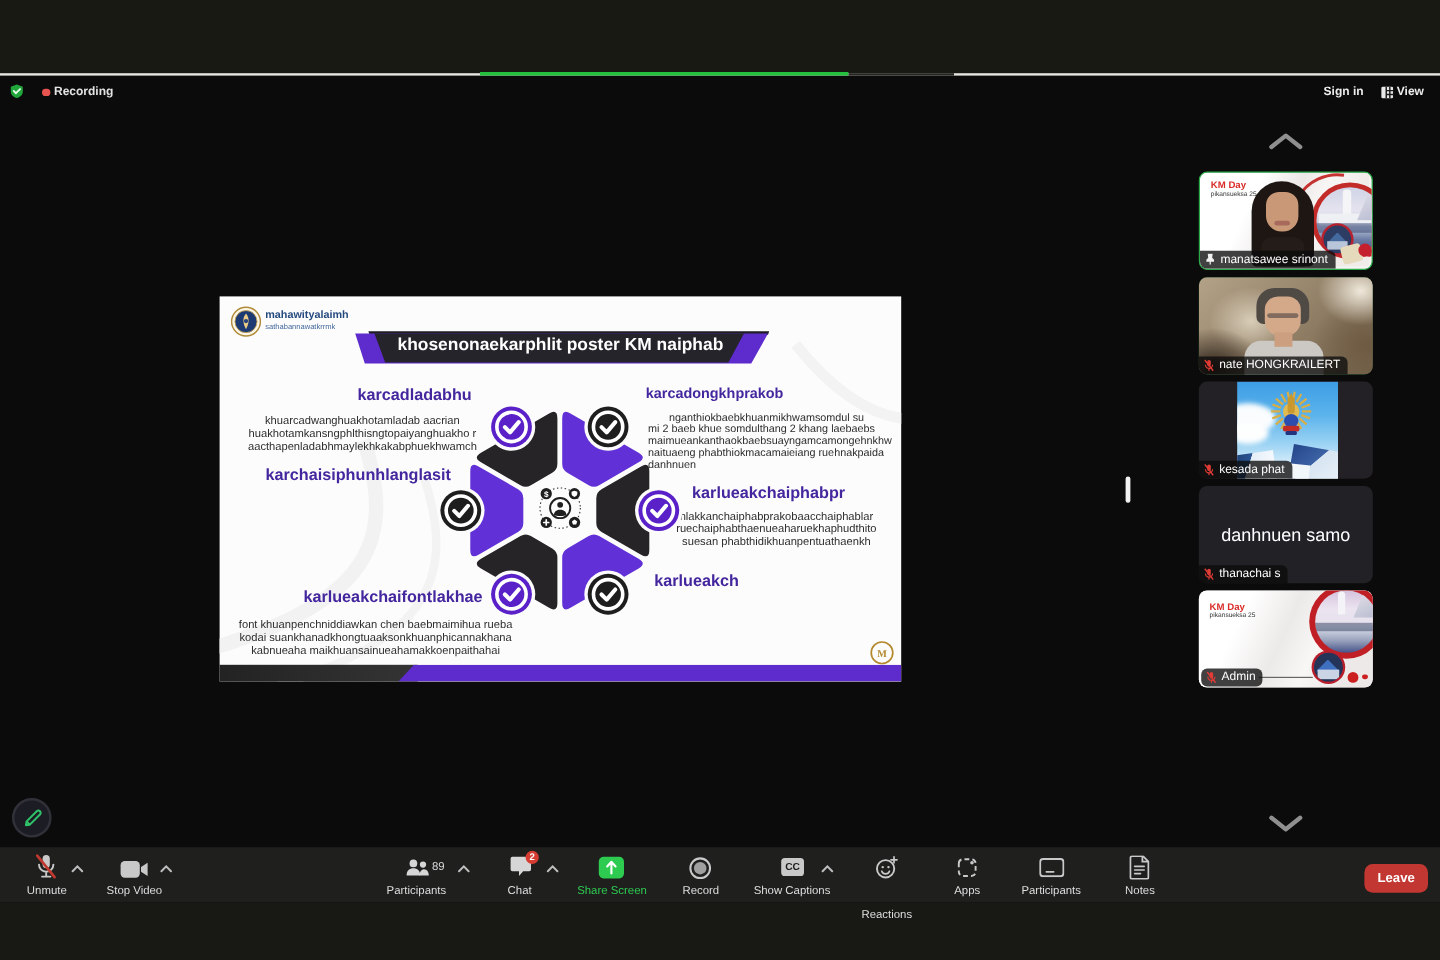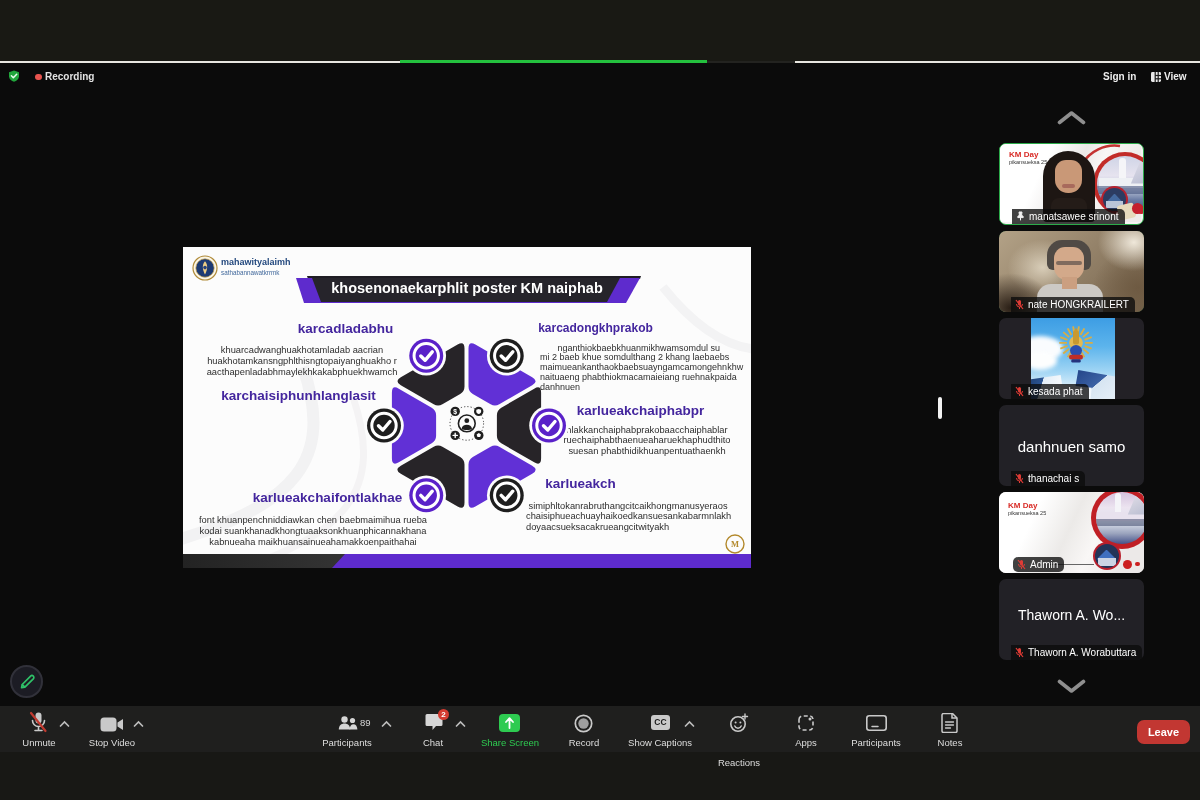--- a/index.html
+++ b/index.html
@@ -1,21 +1,21 @@
 <!DOCTYPE html>
 <html><head>
 <meta charset="utf-8">
 <style>
   html,body{margin:0;padding:0;width:1200px;height:800px;overflow:hidden;
     background:#0b0b0b;font-family:"Liberation Sans",sans-serif;}
   .abs{position:absolute;}
   #stage{position:relative;width:1200px;height:800px;}
   .lbl{position:absolute;left:0;bottom:0;background:rgba(12,12,12,0.78);
     color:#fff;font-size:10px;display:flex;align-items:center;
-    height:15px;border-radius:0 5px 0 0;padding:0 6px 0 4px;white-space:nowrap;margin-left:12px;}
+    height:15px;border-radius:0 5px 0 0;padding:0 6px 0 4px;white-space:nowrap;}
   .tile{position:absolute;left:999px;width:145px;height:81px;border-radius:7px;
     overflow:hidden;background:#232126;}
   .tbtxt{position:absolute;font-size:9.5px;color:#dedede;text-align:center;
     top:737px;white-space:nowrap;transform:translateX(-50%);}
 </style>
 </head>
 <body>
 <div id="stage">
 
   <div class="abs" style="left:0;top:0;width:1200px;height:61px;background:#191914;"></div>
@@ -94,25 +94,20 @@
     </div>
 
     <div class="abs head" style="left:42px;top:243px;width:205px;text-align:center;font-size:13.5px;font-weight:bold;color:#44269e;white-space:nowrap;">karlueakchaifontlakhae</div>
     <div class="abs body" style="left:15px;top:268px;width:230px;text-align:center;font-size:9.3px;line-height:11px;color:#2d2d2d;">
       font khuanpenchniddiawkan chen baebmaimihua rueba<br>
       kodai suankhanadkhongtuaaksonkhuanphicannakhana<br>
       kabnueaha maikhuansainueahamakkoenpaithahai
     </div>
 
     <div class="abs head" style="left:295px;top:229px;width:205px;text-align:center;font-size:13.5px;font-weight:bold;color:#44269e;white-space:nowrap;">karlueakch</div>
-    <div class="abs body" style="left:343px;top:254px;width:208px;text-align:left;font-size:9.3px;line-height:10.8px;color:#2d2d2d;">
-      &nbsp;simiphltokanrabruthangcitcaikhongmanusyeraos<br>
-      chaisiphueachuayhaikoedkansuesankabarmnlakh<br>
-      doyaacsueksacakrueangcitwityakh
-    </div>
 
     <svg class="abs" style="left:179px;top:85.5px" width="208" height="186" viewBox="362 332 208 186">
       <g id="pieces" stroke-linejoin="round">
 
         <path id="p120" fill="#272428" d="M460.2 394.0 Q464.5 391.5 464.5 386.5 L464.5 348.5 Q464.5 340.5 457.6 344.5 L400.8 377.3 Q393.9 381.3 400.8 385.3 L433.7 404.3 Q438.1 406.8 442.4 404.3 Z"></path>
         <path id="p60" fill="#6130d6" d="M490.6 404.3 Q494.9 406.8 499.3 404.3 L532.2 385.3 Q539.1 381.3 532.2 377.3 L475.4 344.5 Q468.5 340.5 468.5 348.5 L468.5 386.5 Q468.5 391.5 472.8 394.0 Z"></path>
         <path id="p180" fill="#6130d6" d="M436.1 415.2 Q436.1 410.2 431.7 407.7 L398.8 388.7 Q391.9 384.7 391.9 392.7 L391.9 458.3 Q391.9 466.3 398.8 462.3 L431.7 443.3 Q436.1 440.8 436.1 435.8 Z"></path>
         <path id="p0" fill="#272428" d="M496.9 435.8 Q496.9 440.8 501.3 443.3 L534.2 462.3 Q541.1 466.3 541.1 458.3 L541.1 392.7 Q541.1 384.7 534.2 388.7 L501.3 407.7 Q496.9 410.2 496.9 415.2 Z"></path>
         <path id="p240" fill="#272428" d="M442.4 446.7 Q438.1 444.2 433.7 446.7 L400.8 465.7 Q393.9 469.7 400.8 473.7 L457.6 506.5 Q464.5 510.5 464.5 502.5 L464.5 464.5 Q464.5 459.5 460.2 457.0 Z"></path>
         <path id="p300" fill="#6130d6" d="M472.8 457.0 Q468.5 459.5 468.5 464.5 L468.5 502.5 Q468.5 510.5 475.4 506.5 L532.2 473.7 Q539.1 469.7 532.2 465.7 L499.3 446.7 Q494.9 444.2 490.6 446.7 Z"></path>
@@ -321,30 +316,20 @@
     <div class="abs" style="left:50px;top:72px;width:45px;height:1px;background:#666;"></div>
     <div class="lbl" style="border-radius:5px;left:2px;bottom:1px;">
       <svg width="9" height="11" viewBox="0 0 9 11" style="margin-right:4px">
         <rect x="3" y="1" width="3" height="5.5" rx="1.5" fill="#e03c36"></rect>
         <path d="M1.5 5 a3 3 0 0 0 6 0 M4.5 8 v2" stroke="#e03c36" stroke-width="1" fill="none"></path>
         <line x1="1" y1="1" x2="8" y2="10" stroke="#e03c36" stroke-width="1.2"></line>
       </svg>
       Admin</div>
   </div>
 
-  <div class="tile" id="t6" style="top:578.5px;background:#222126;">
-    <div class="abs" style="left:0;top:28px;width:145px;text-align:center;font-size:14px;color:#fff;">Thaworn A. Wo...</div>
-    <div class="lbl">
-      <svg width="9" height="11" viewBox="0 0 9 11" style="margin-right:4px">
-        <rect x="3" y="1" width="3" height="5.5" rx="1.5" fill="#e03c36"></rect>
-        <path d="M1.5 5 a3 3 0 0 0 6 0 M4.5 8 v2" stroke="#e03c36" stroke-width="1" fill="none"></path>
-        <line x1="1" y1="1" x2="8" y2="10" stroke="#e03c36" stroke-width="1.2"></line>
-      </svg>
-      Thaworn A. Worabuttara</div>
-  </div>
 
   <svg class="abs" style="left:1057px;top:679px" width="29" height="15" viewBox="0 0 29 15">
     <path d="M2.5 2.5 L14.5 12 L26.5 2.5" stroke="#8f8f8f" stroke-width="3.6" fill="none" stroke-linecap="round" stroke-linejoin="round"></path>
   </svg>
 
   <div class="abs" style="left:0;top:706px;width:1200px;height:46px;background:#1f1f1e;"></div>
   <div class="abs" style="left:0;top:752px;width:1200px;height:48px;background:#181815;"></div>
 
   <svg class="abs" style="left:29px;top:711px" width="19" height="23" viewBox="0 0 19 23">
     <rect x="6.5" y="1.5" width="6" height="11" rx="3" fill="#c9c9c9"></rect>

